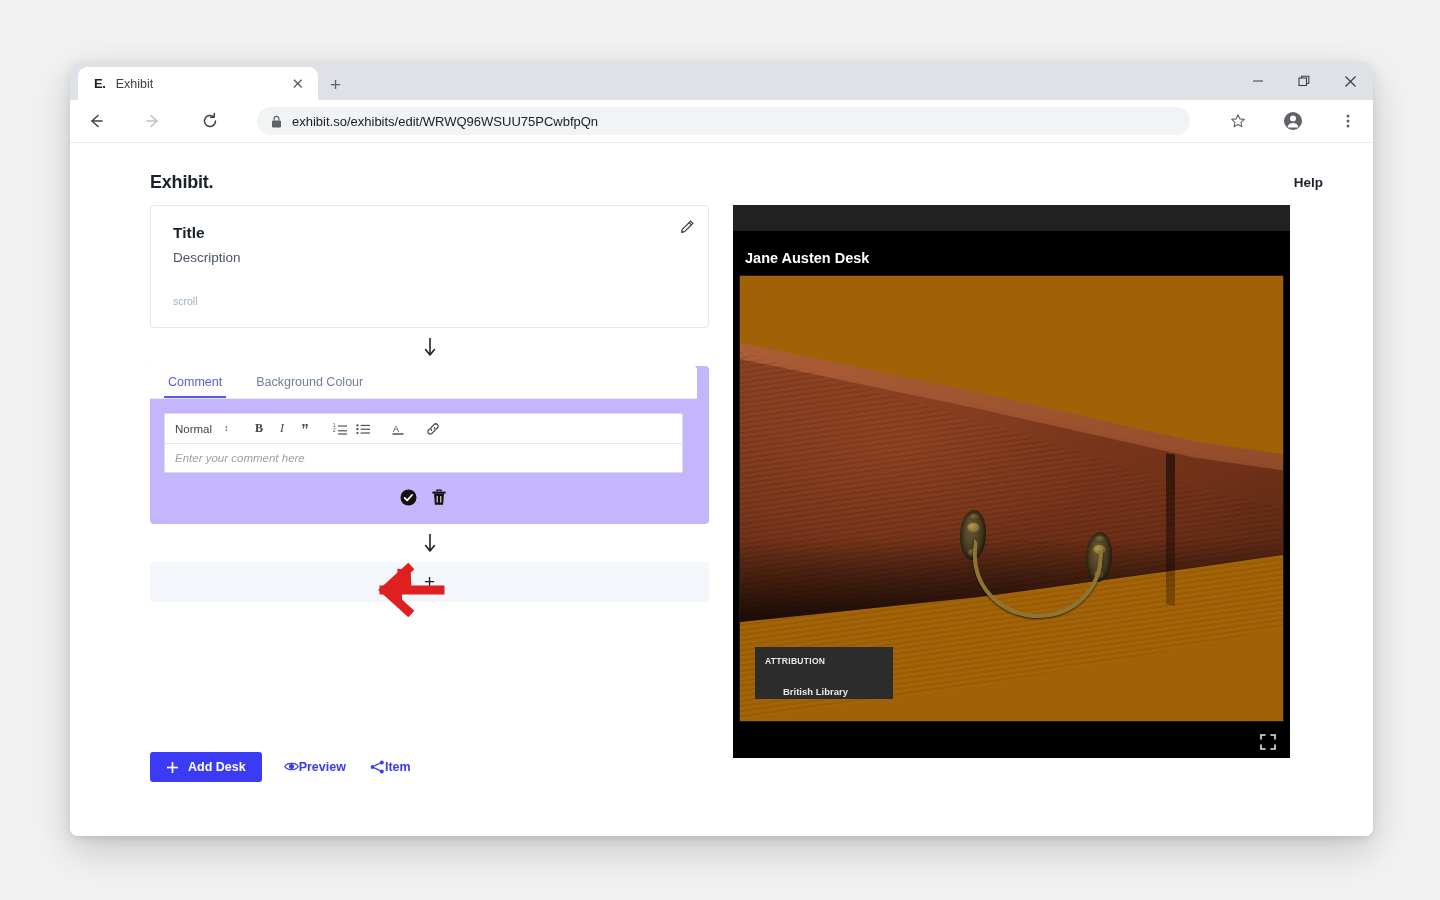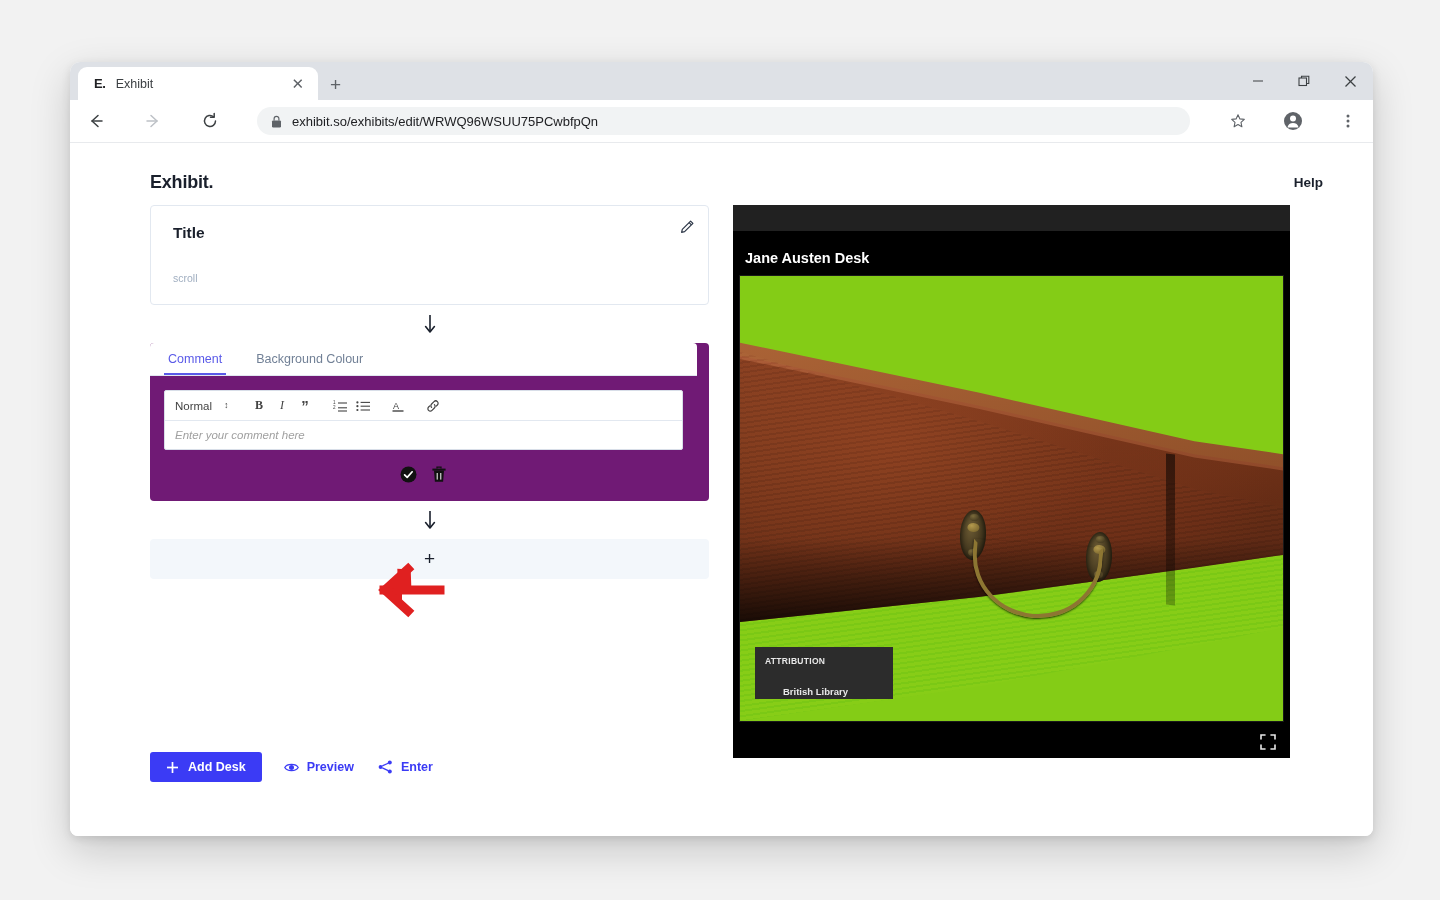--- a/index.html
+++ b/index.html
@@ -223,21 +223,21 @@
     height: 38px;
     display: flex;
     align-items: center;
     justify-content: center;
     color: #1a202c;
     font-size: 17px;
   }
 
   
   .editor-block {
-    background: #701a75;
+    background: #c4b5fd;
     border-radius: 4px;
     padding: 0 12px 18px 0;
   }
   .tabs-row {
     display: flex;
     align-items: flex-end;
     background: #ffffff;
     border-bottom: 1px solid #e2e8f0;
     padding: 0 14px;
     height: 32px;
@@ -344,22 +344,20 @@
     cursor: pointer;
     font-family: "Liberation Sans", sans-serif;
   }
   .btn-link {
     background: none;
     border: none;
     color: #3b3bf5;
     font-size: 12.5px;
     font-weight: bold;
     display: flex;
-    align-items: center;
-    gap: 8px;
     cursor: pointer;
     padding: 0 2px;
     font-family: "Liberation Sans", sans-serif;
   }
 
   
   .viewer {
     position: absolute;
     left: 0;
     top: 0;
@@ -382,21 +380,21 @@
   }
   .viewer-canvas {
     position: absolute;
     left: 6px;
     top: 70px;
     right: 6px;
     bottom: 36px;
     border: 1px solid #191919;
     box-sizing: border-box;
     overflow: hidden;
-    background: #84cc16;
+    background: #a16207;
   }
   
   .desk-wrap { position:absolute; inset:0; }
   .desk-face {
     position: absolute;
     left: -2%;
     top: 5%;
     width: 102%;
     height: 73%;
     background:
@@ -623,20 +621,21 @@
       <div class="col-left">
 
         <div class="item-card">
           <div class="edit-pencil">
             <svg width="14" height="14" viewBox="0 0 14 14">
               <path d="M10.6 1.1 L12.9 3.4 L4.6 11.7 L1.6 12.4 L2.3 9.4 Z" fill="none" stroke="#2d3748" stroke-width="1.2" stroke-linejoin="round"></path>
               <line x1="9.1" y1="2.6" x2="11.4" y2="4.9" stroke="#2d3748" stroke-width="1.2"></line>
             </svg>
           </div>
           <h2 class="card-title">Title</h2>
+          <p class="card-desc">Description</p>
           <div class="card-scroll">scroll</div>
         </div>
 
         <div class="flow-arrow">
           <svg width="16" height="22" viewBox="0 0 16 22">
             <line x1="8" y1="2" x2="8" y2="18" stroke="#1a202c" stroke-width="1.6"></line>
             <path d="M3.6 13.6 L8 19 L12.4 13.6" fill="none" stroke="#1a202c" stroke-width="1.6" stroke-linecap="round" stroke-linejoin="round"></path>
           </svg>
         </div>
 
@@ -739,21 +738,21 @@
             <span>Preview</span>
           </button>
           <button class="btn-link">
             <svg width="15" height="14" viewBox="0 0 15 14">
               <circle cx="11.8" cy="2.4" r="2" fill="#3b3bf5"></circle>
               <circle cx="11.8" cy="11.4" r="2" fill="#3b3bf5"></circle>
               <circle cx="2.6" cy="6.9" r="2" fill="#3b3bf5"></circle>
               <line x1="4.3" y1="5.9" x2="10.2" y2="3.2" stroke="#3b3bf5" stroke-width="1.2"></line>
               <line x1="4.3" y1="7.9" x2="10.2" y2="10.6" stroke="#3b3bf5" stroke-width="1.2"></line>
             </svg>
-            <span>Enter</span>
+            <span>Item</span>
           </button>
         </div>
       </div>
 
       <div class="col-right">
         <div class="viewer">
           <div class="viewer-topbar"></div>
           <div class="viewer-title">Jane Austen Desk</div>
 
           <div class="viewer-canvas">

